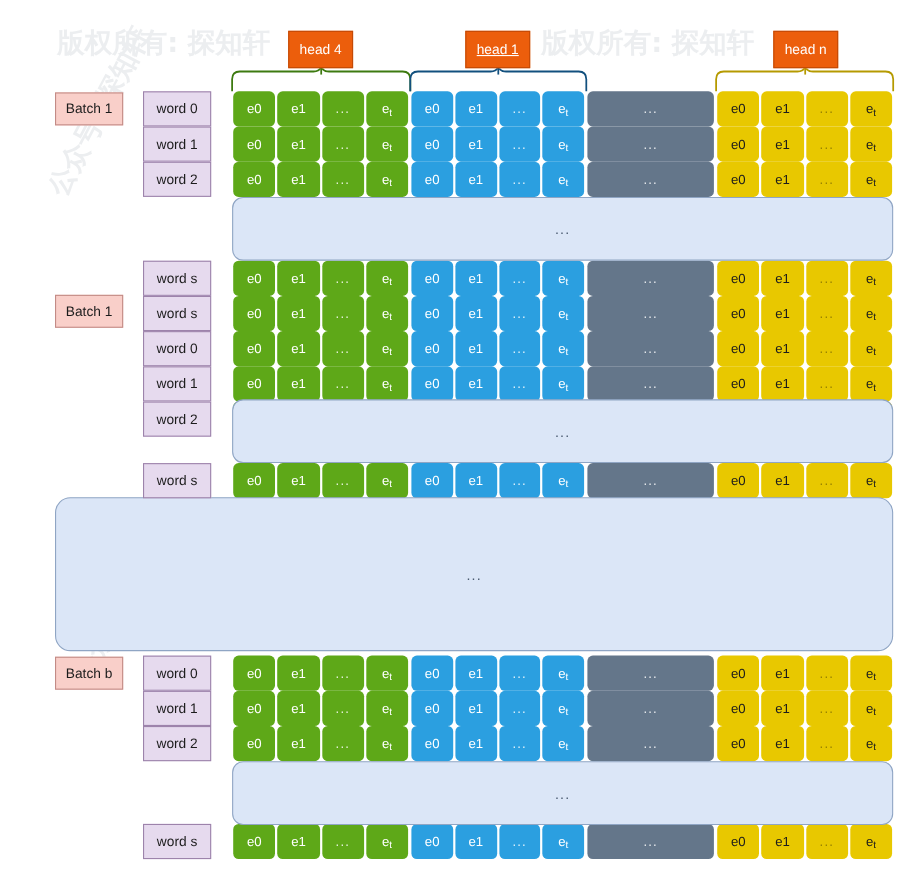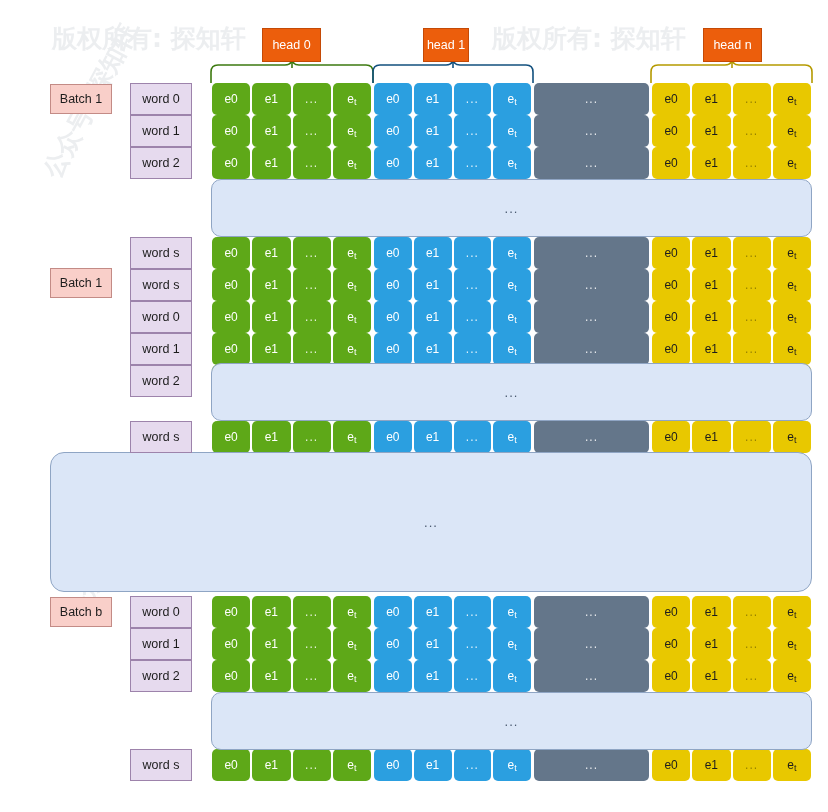--- a/index.html
+++ b/index.html
@@ -111,22 +111,22 @@
 </head>
 <body>
 
 <div id="stage">
 
   <div class="wm wm-tl">版权所有: 探知轩</div>
   <div class="wm wm-tc">版权所有: 探知轩</div>
   <div class="wm wm-diag-1">公众号: 探知轩</div>
   <div class="wm wm-diag-2">公众号: 探知轩</div>
 
-  <div class="head-label" style="left:262px; top:28px; width:59px;">head 0</div>
-  <div class="head-label" style="left:423px; top:28px; width:46px;">head 1</div>
+  <div class="head-label" style="left:262px; top:28px; width:59px;">head 4</div>
+  <div class="head-label" style="left:423px; top:28px; width:59px;text-decoration:underline;">head 1</div>
   <div class="head-label" style="left:703px; top:28px; width:59px;">head n</div>
 
   <svg class="brace" style="left:209px; top:62px;" width="166" height="22" viewBox="0 0 166 22">
     <path d="M2,21 L2,10 Q2,3 9,3 L76,3 Q83,3 83,-4 Q83,3 90,3 L157,3 Q164,3 164,10 L164,21" fill="none" stroke="#3d7a10" stroke-width="1.6"></path>
     <path d="M83,-5 L83,-14" fill="none" stroke="#3d7a10" stroke-width="1.6"></path>
   </svg>
   <svg class="brace" style="left:371px; top:62px;" width="164" height="22" viewBox="0 0 164 22">
     <path d="M2,21 L2,10 Q2,3 9,3 L75,3 Q82,3 82,-4 Q82,3 89,3 L155,3 Q162,3 162,10 L162,21" fill="none" stroke="#12507e" stroke-width="1.6"></path>
     <path d="M82,-5 L82,-14" fill="none" stroke="#12507e" stroke-width="1.6"></path>
   </svg>

